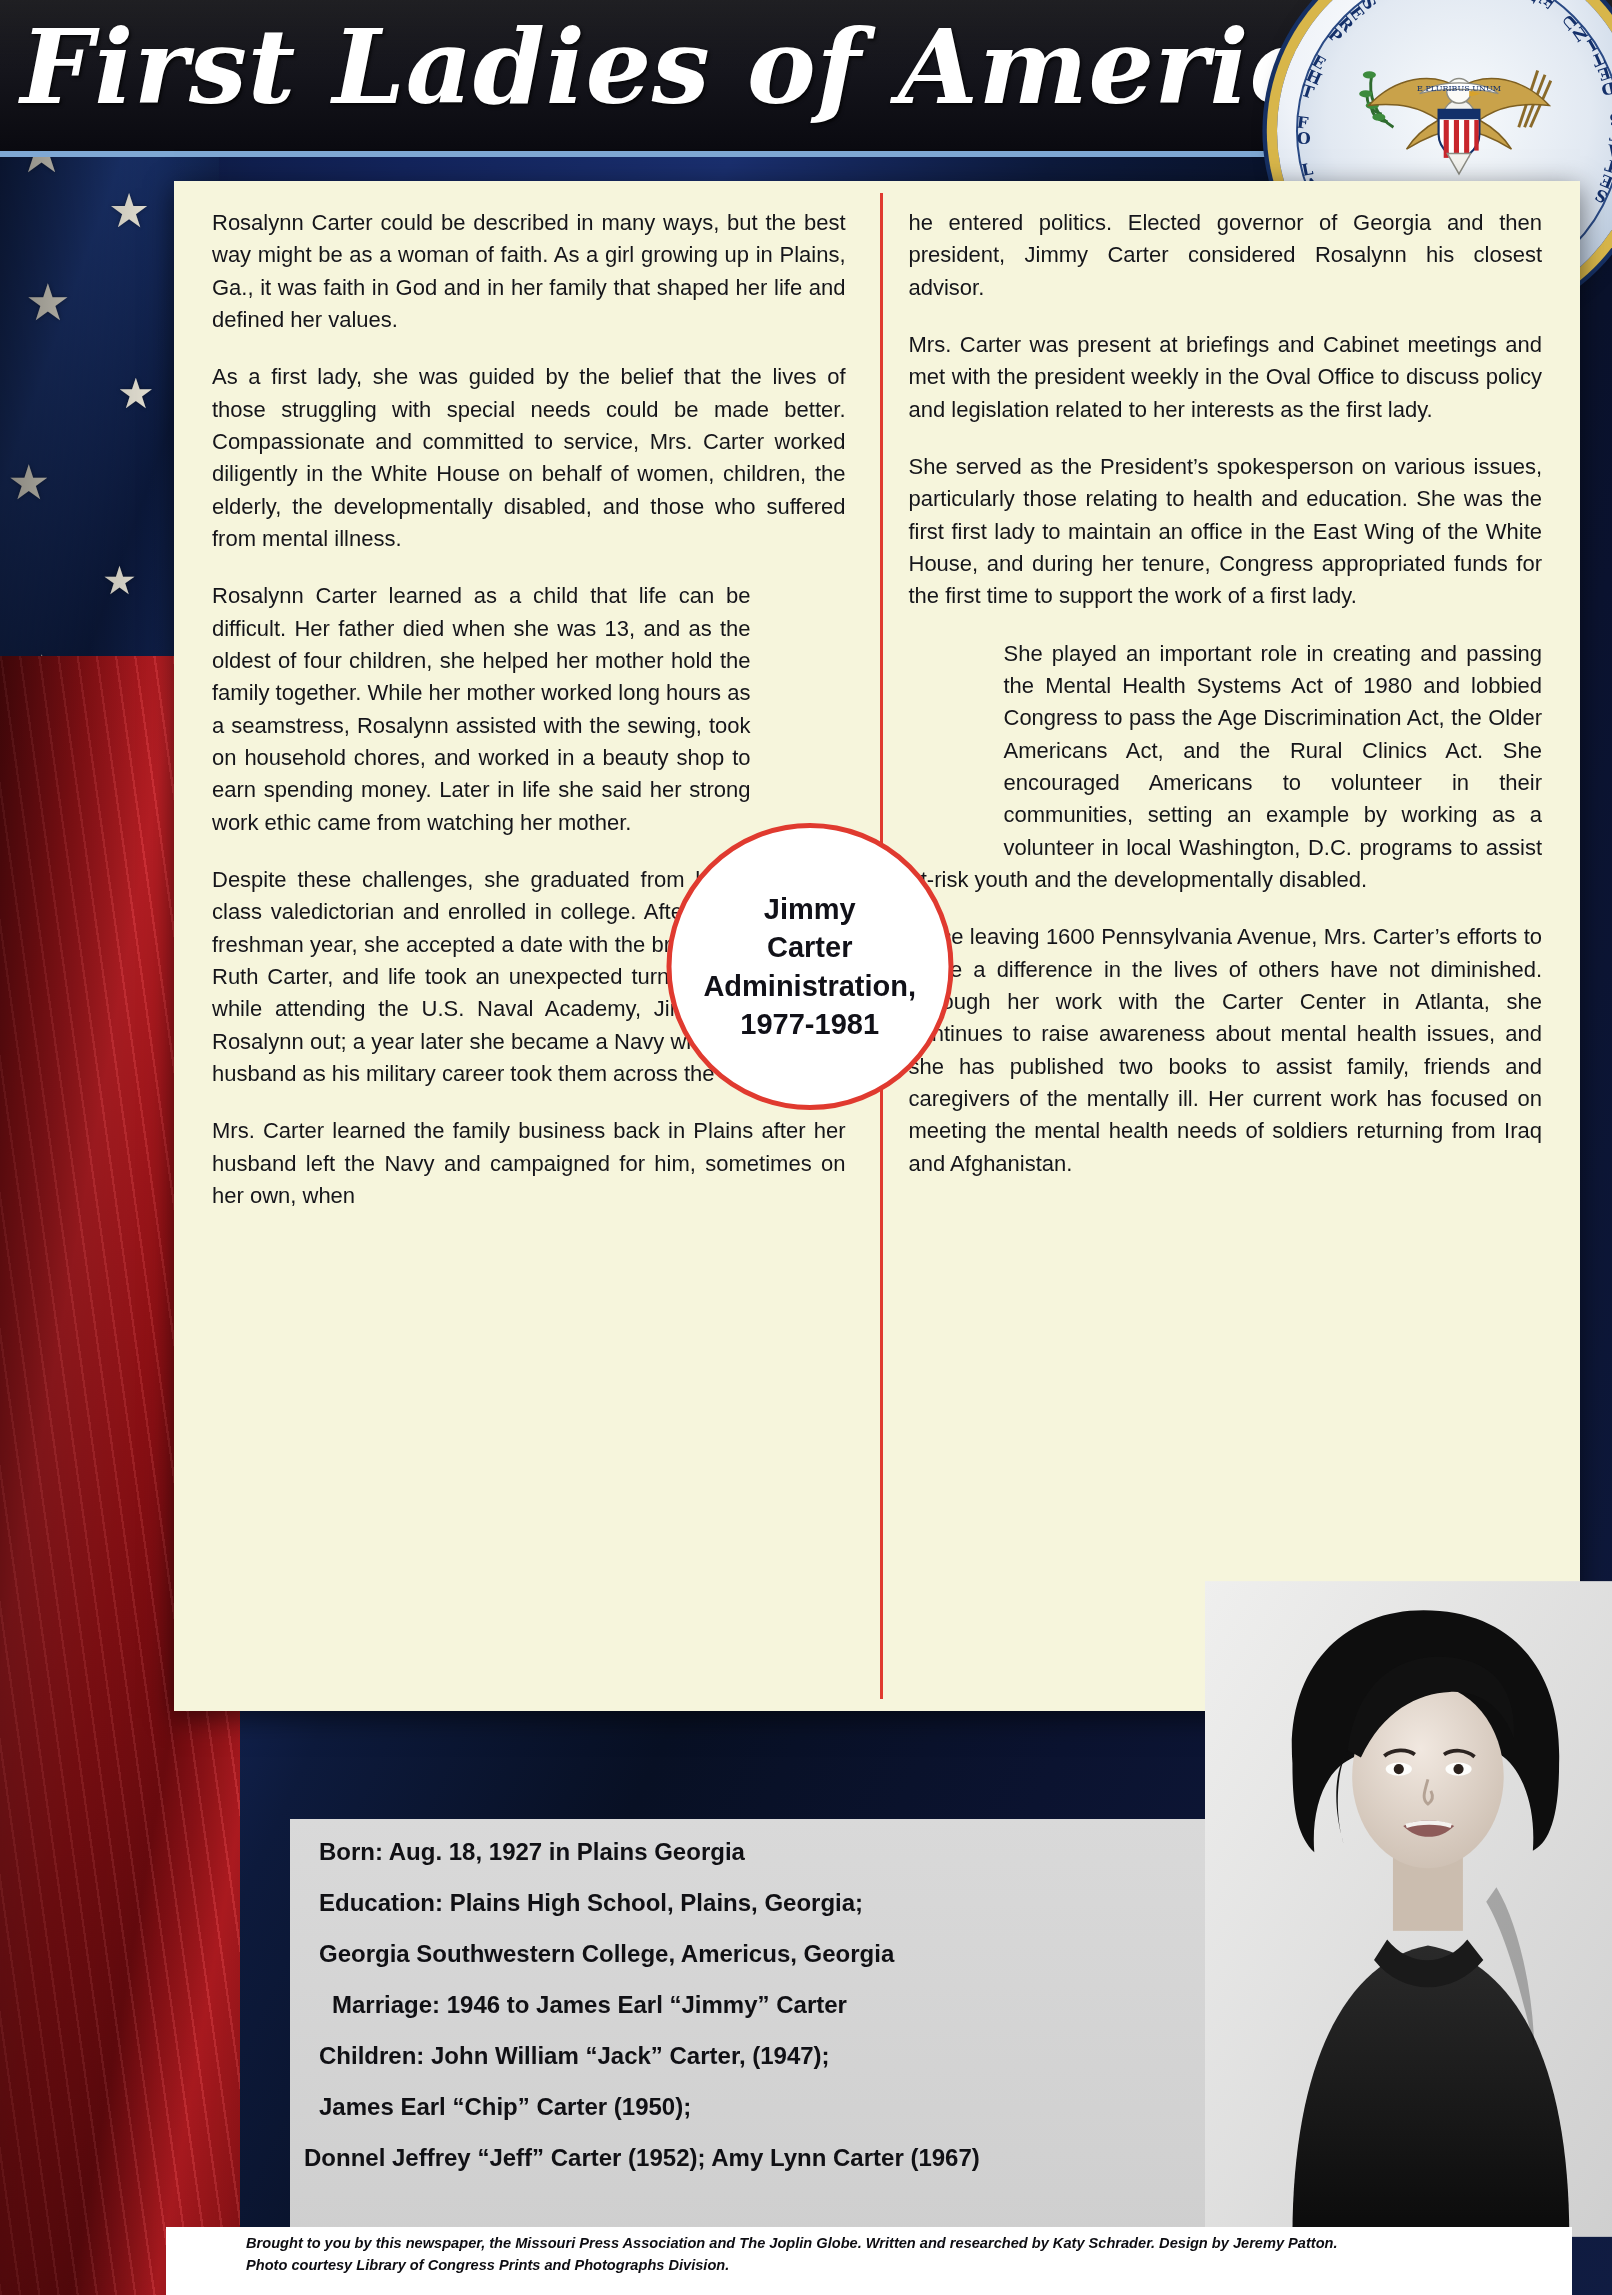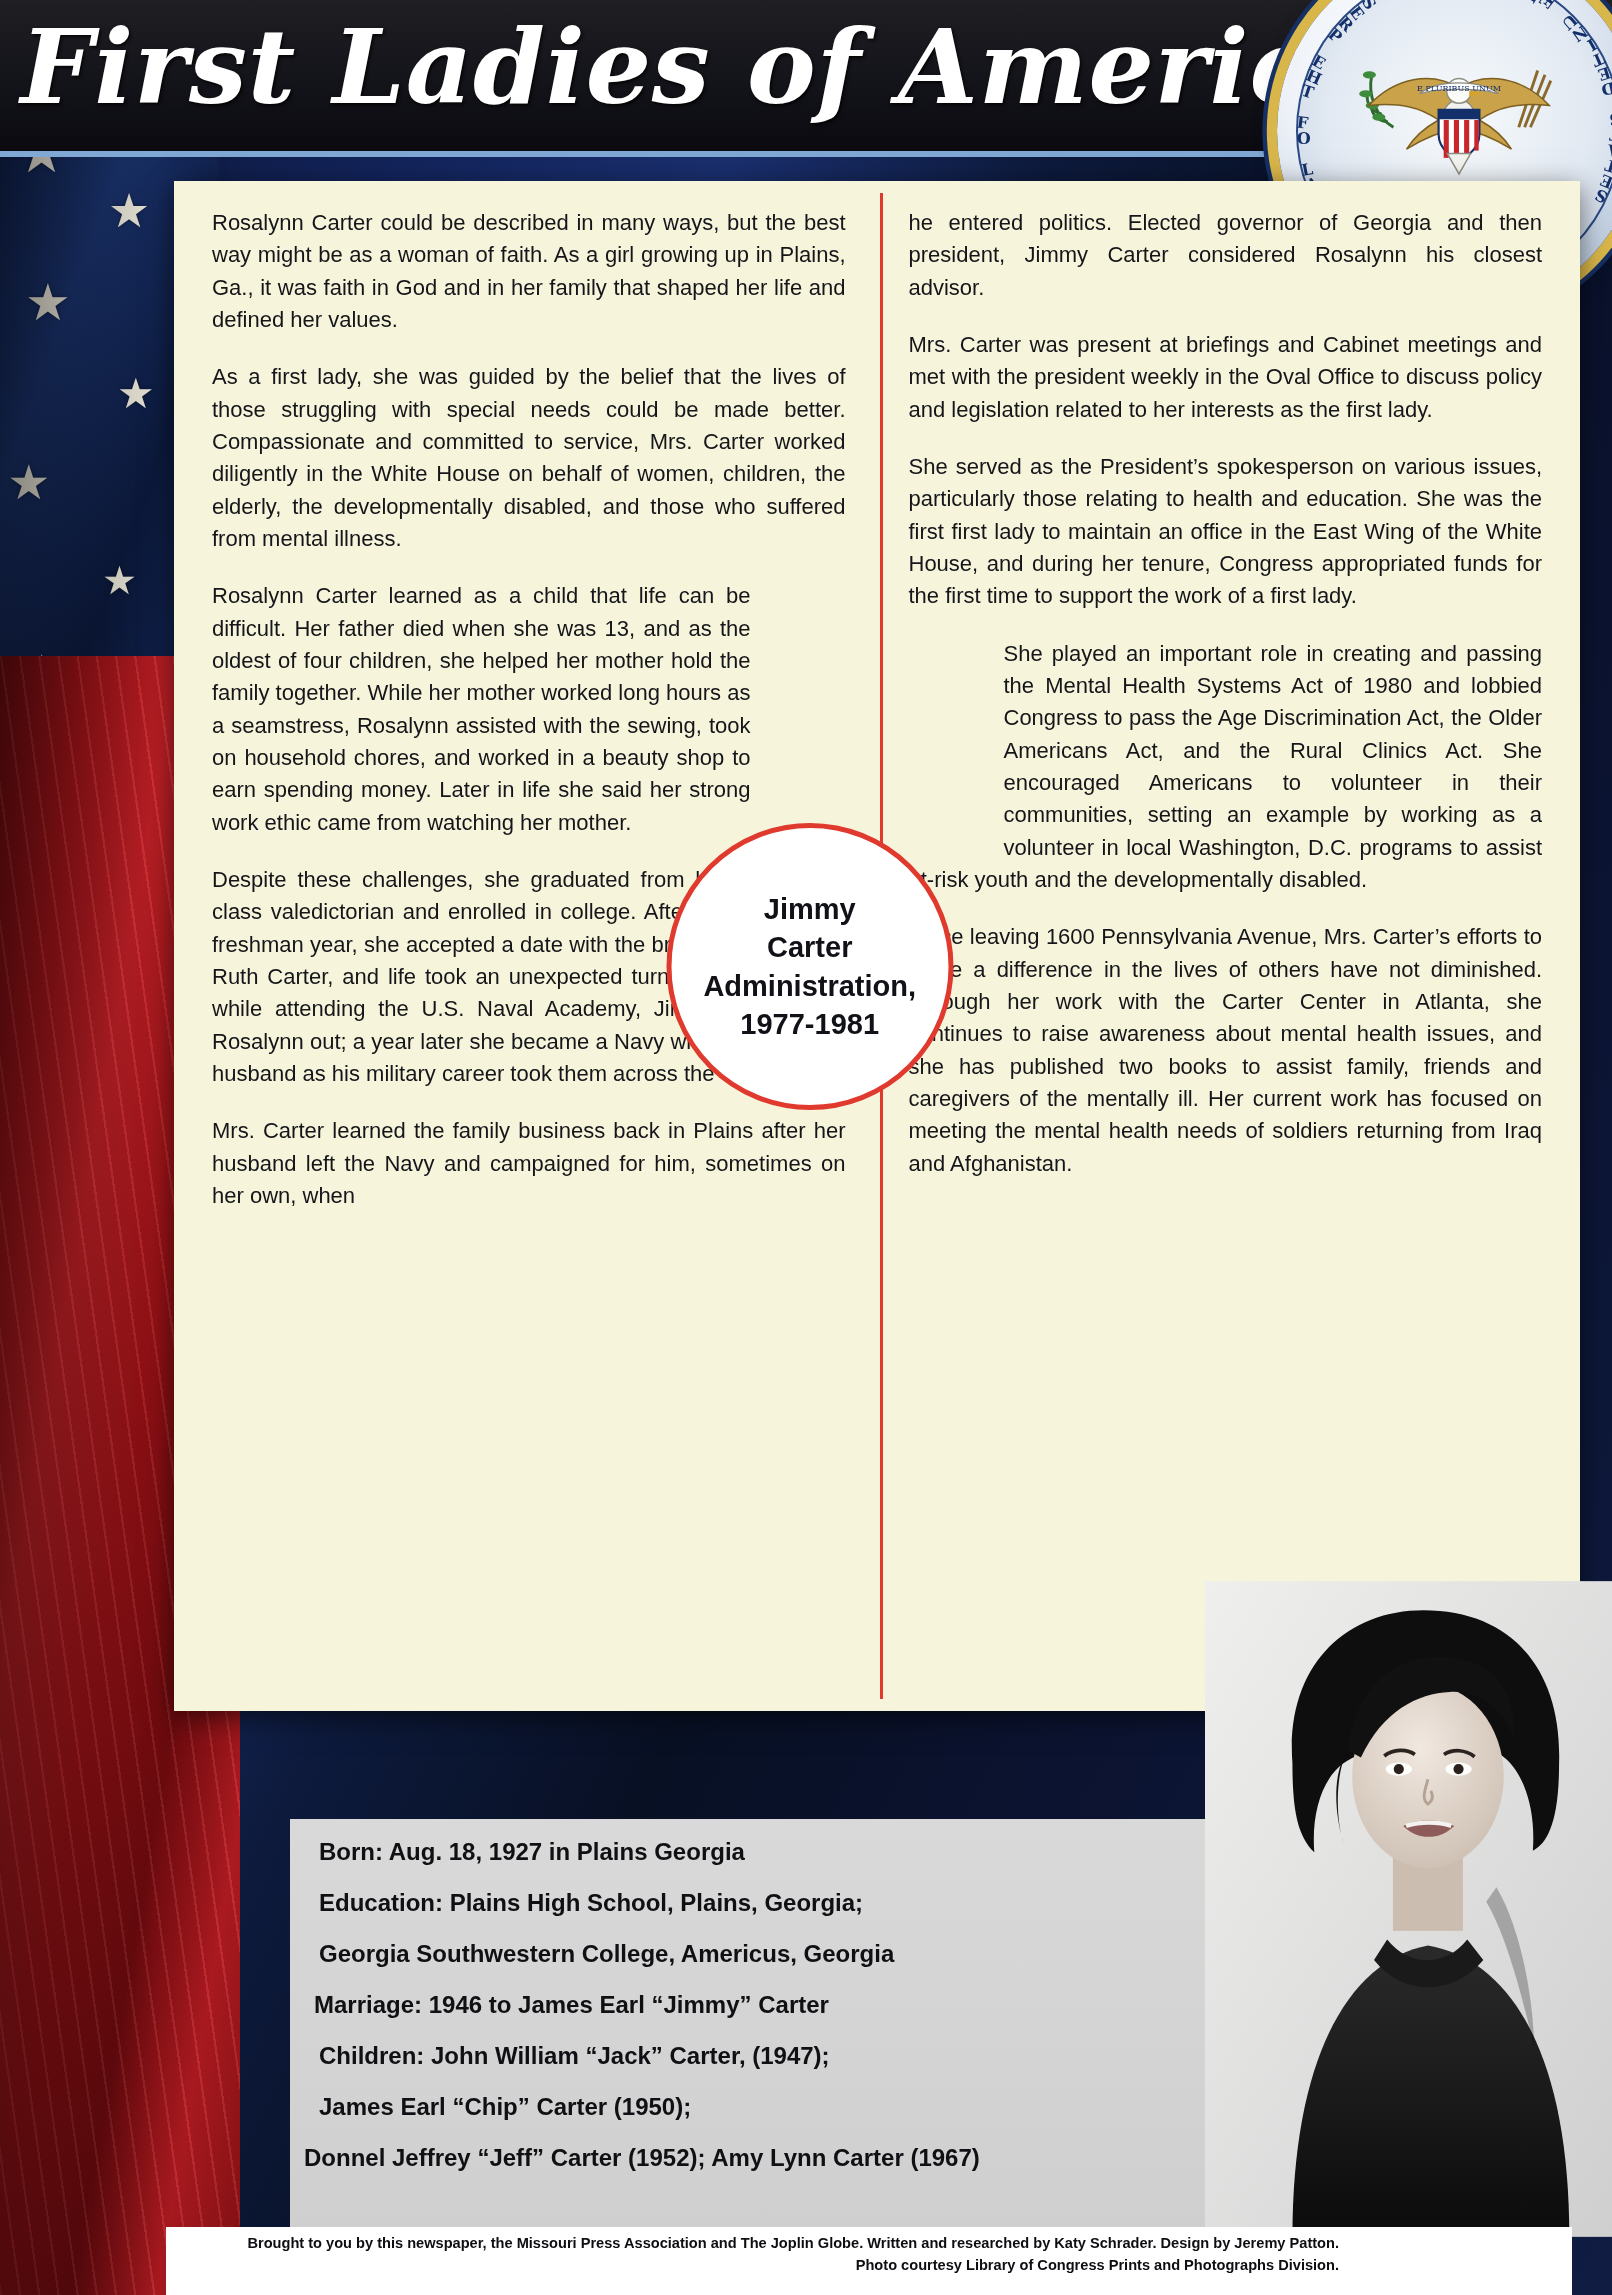--- a/index.html
+++ b/index.html
@@ -273,21 +273,22 @@
   
   .credit {
     position: absolute;
     left: 246px;
     top: 2233px;
     width: 1093px;
     font-size: 14.6px;
     font-weight: bold;
     line-height: 1.5;
     color: #0d0d12;
-    text-align: right;
+    text-align: left;
+    font-style: italic;
   }
   .credit-bg {
     position: absolute;
     left: 166px;
     top: 2227px;
     width: 1406px;
     height: 69px;
     background: #ffffff;
   }
 </style>
@@ -428,21 +429,21 @@
   <div class="callout">
     <span id="callout-text">Jimmy<br>Carter<br>Administration,<br>1977-1981</span>
   </div>
 
 
   <div class="bio-band">
     <div class="bio-list">
       <div class="line" style="padding-left:29px;">Born: Aug. 18, 1927 in Plains Georgia</div>
       <div class="line" style="padding-left:29px;">Education: Plains High School, Plains, Georgia;</div>
       <div class="line" style="padding-left:29px;">Georgia Southwestern College, Americus, Georgia</div>
-      <div class="line" style="padding-left:24px;">Marriage: 1946 to James Earl “Jimmy” Carter</div>
+      <div class="line" style="padding-left:42px;">Marriage: 1946 to James Earl “Jimmy” Carter</div>
       <div class="line" style="padding-left:29px;">Children: John William “Jack” Carter, (1947);</div>
       <div class="line" style="padding-left:29px;">James Earl “Chip” Carter (1950);</div>
       <div class="line" style="padding-left:14px;">Donnel Jeffrey “Jeff” Carter (1952); Amy Lynn Carter (1967)</div>
     </div>
   </div>
 
   <div class="portrait">
     <svg viewBox="0 0 560 900" width="408" height="656">
       <defs>
         <linearGradient id="bgp" x1="0" y1="0" x2="1" y2="1">

